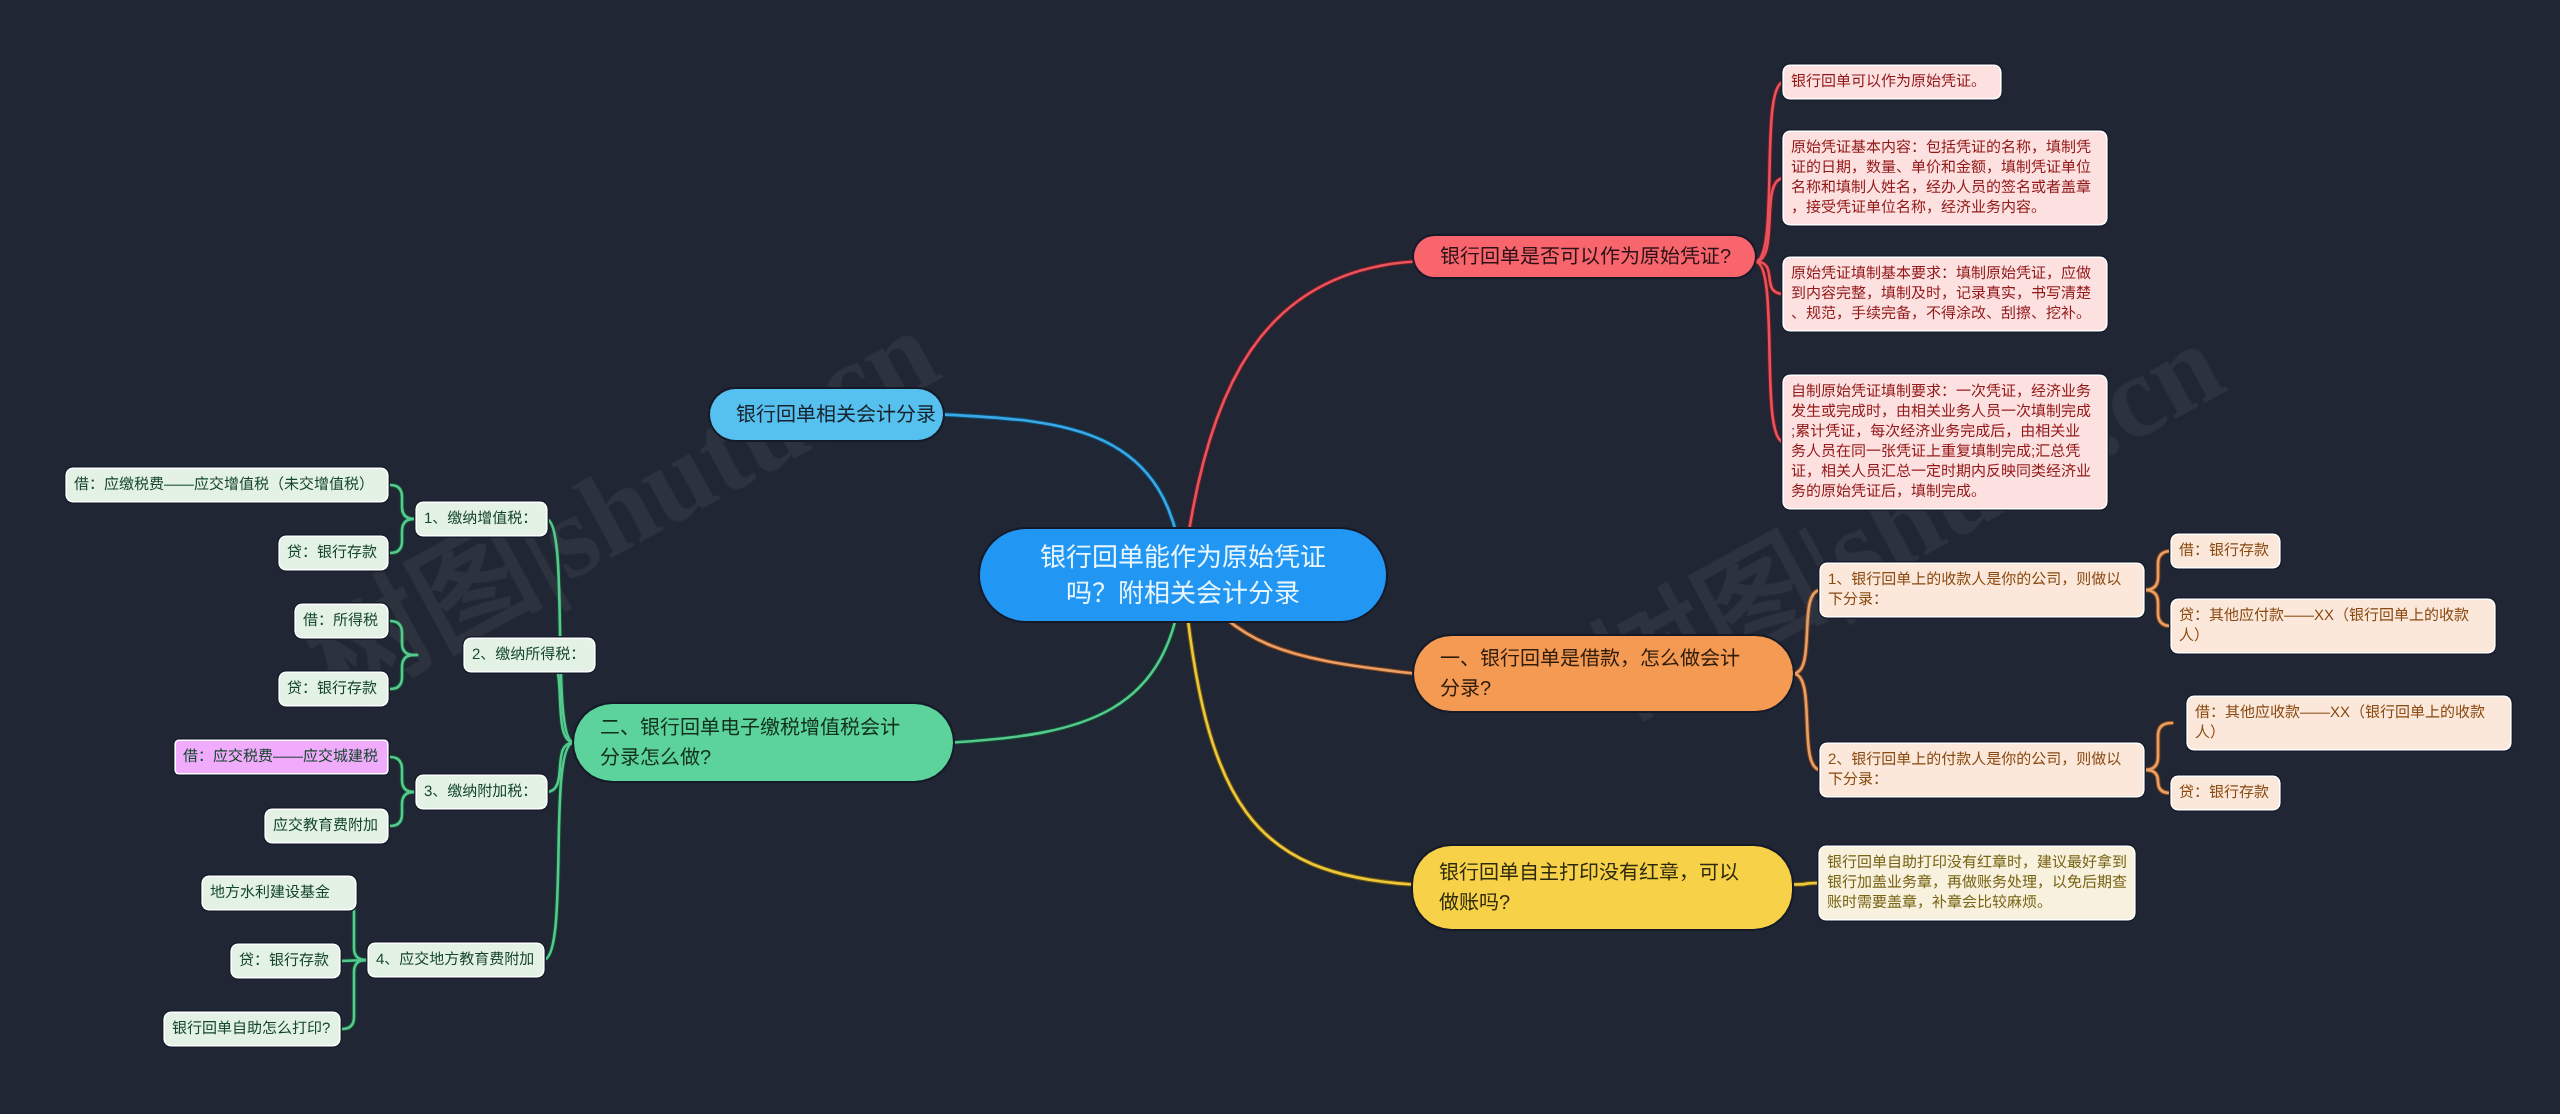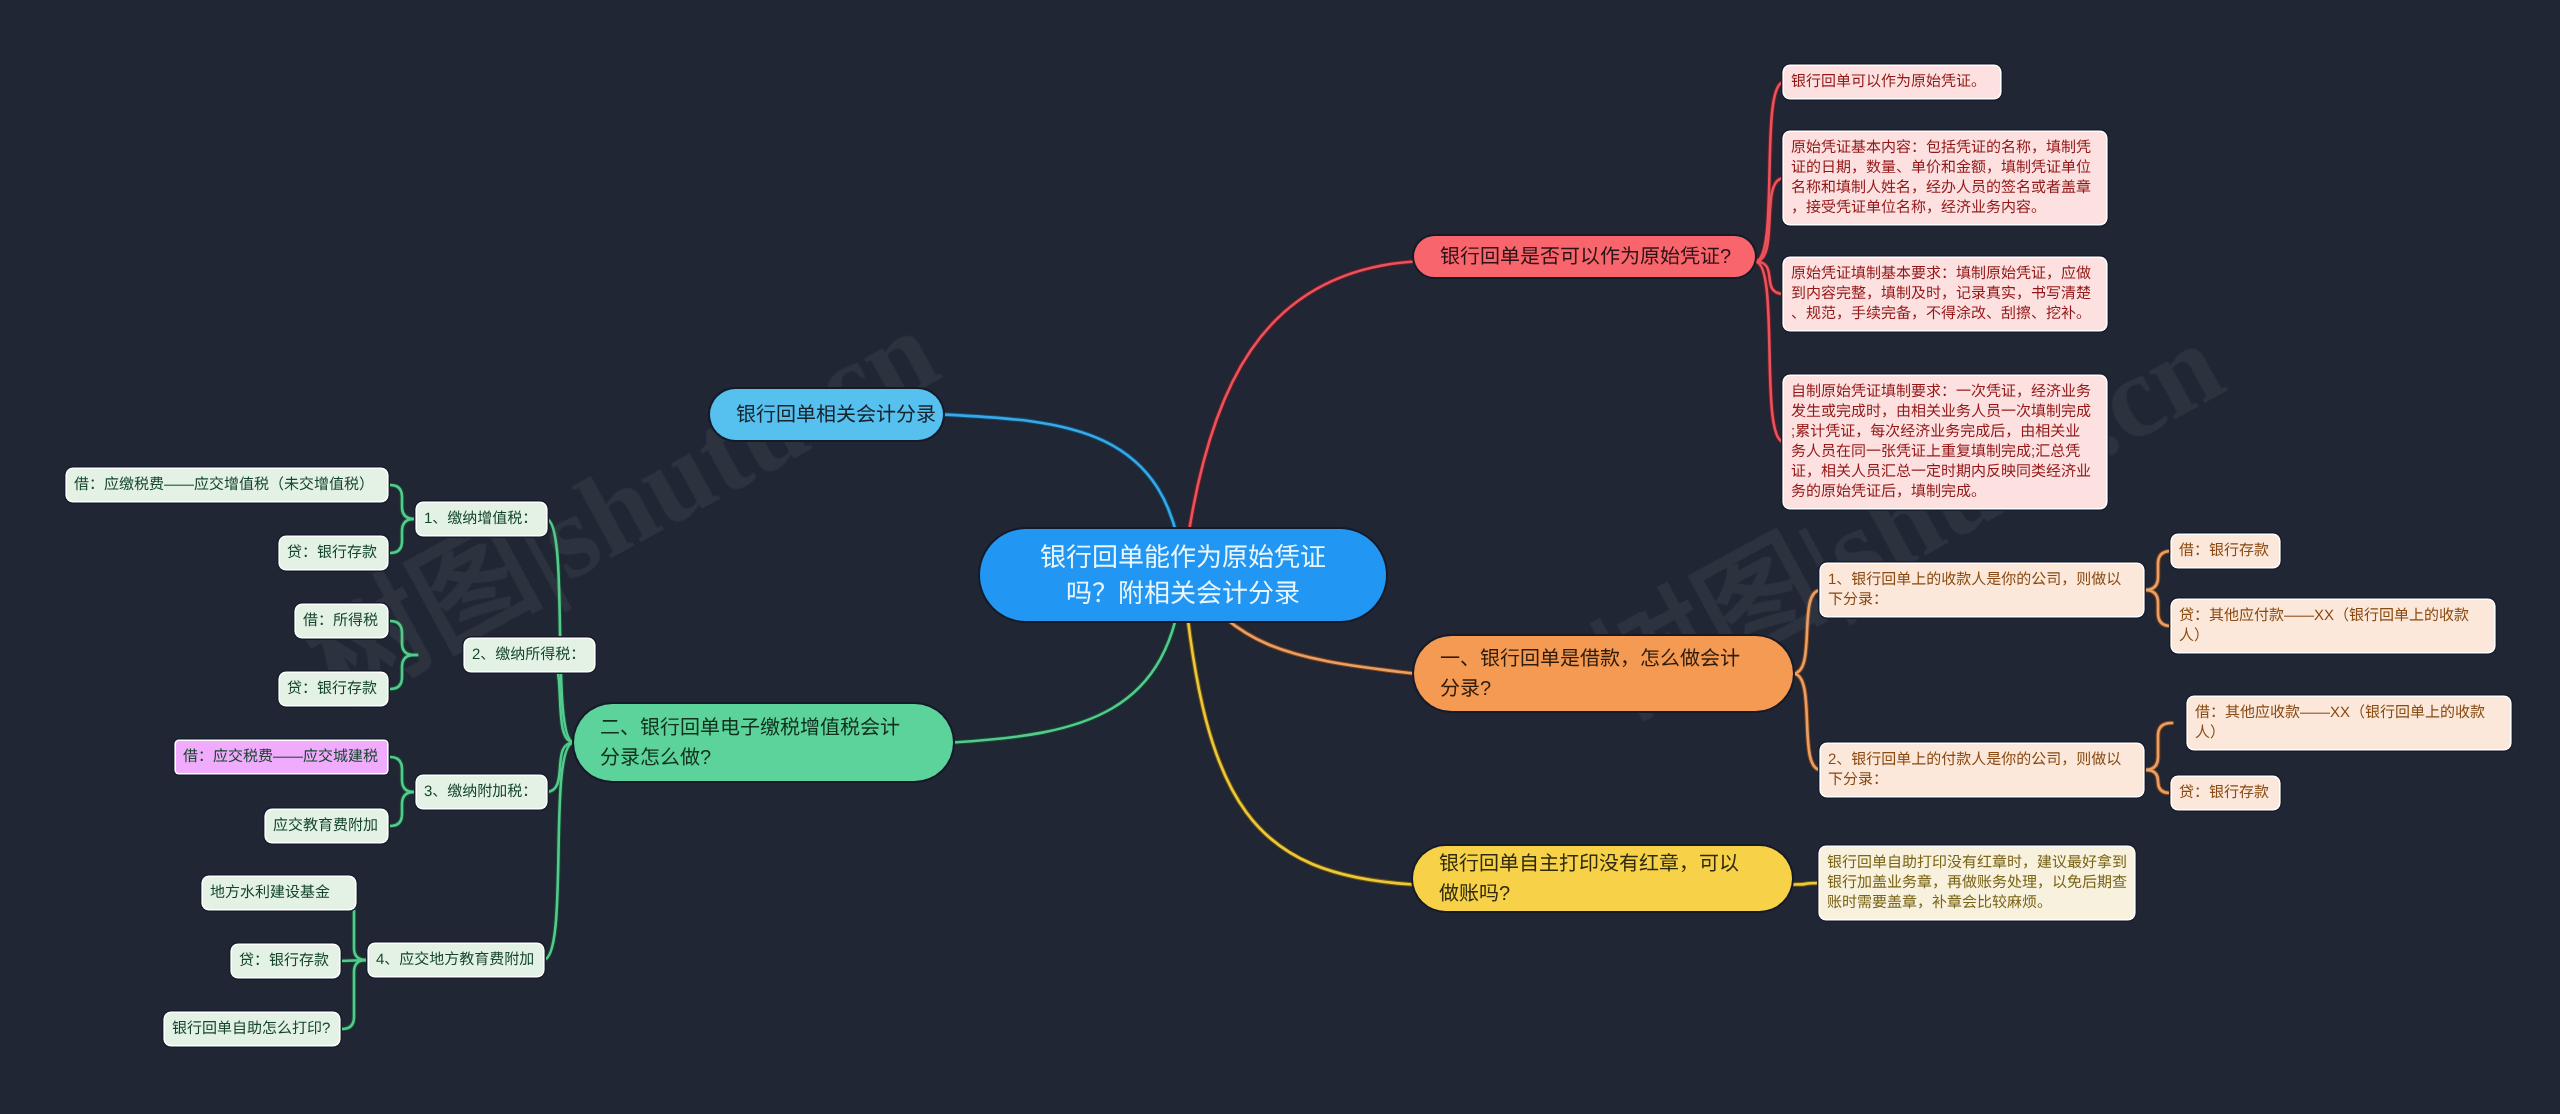--- a/index.html
+++ b/index.html
@@ -141,21 +141,21 @@
       <span class="lbl">2、银行回单上的付款人是你的公司，则做以
 下分录：</span>
     </div>
     <div class="node leafbox" style="left: 2172px; top: 697px; width: 322px; height: 52px; background: rgb(251, 232, 218); color: rgb(138, 74, 18); font-size: 15px; line-height: 20px; padding: 0px 7px; border-radius: 6px; text-align: left; margin-left: 16px;">
       <span class="lbl">借：其他应收款——XX（银行回单上的收款
 人）</span>
     </div>
     <div class="node leafbox" style="left: 2172px; top: 777px; width: 107px; height: 32px; background: rgb(251, 232, 218); color: rgb(138, 74, 18); font-size: 15px; line-height: 20px; padding: 0px 7px; border-radius: 6px; text-align: left;">
       <span class="lbl">贷：银行存款</span>
     </div>
-    <div class="node brbox" style="left: 1413px; top: 846px; width: 379px; height: 65px; background: rgb(247, 210, 73); color: rgb(46, 42, 12); font-size: 20px; line-height: 30px; padding: 0px 26px; border-radius: 38.5px; text-align: left;">
+    <div class="node brbox" style="left: 1413px; top: 846px; width: 379px; height: 83px; background: rgb(247, 210, 73); color: rgb(46, 42, 12); font-size: 20px; line-height: 30px; padding: 0px 26px; border-radius: 38.5px; text-align: left;">
       <span class="lbl">银行回单自主打印没有红章，可以
 做账吗?</span>
     </div>
     <div class="node leafbox" style="left: 1820px; top: 847px; width: 314px; height: 72px; background: rgb(247, 241, 221); color: rgb(122, 100, 22); font-size: 15px; line-height: 20px; padding: 0px 7px; border-radius: 6px; text-align: left;">
       <span class="lbl">银行回单自助打印没有红章时，建议最好拿到
 银行加盖业务章，再做账务处理，以免后期查
 账时需要盖章，补章会比较麻烦。</span>
     </div>
     <div class="node brbox" style="left: 574px; top: 704px; width: 379px; height: 77px; background: rgb(92, 211, 154); color: rgb(18, 48, 31); font-size: 20px; line-height: 30px; padding: 0px 26px; border-radius: 38.5px; text-align: left;">
       <span class="lbl">二、银行回单电子缴税增值税会计

